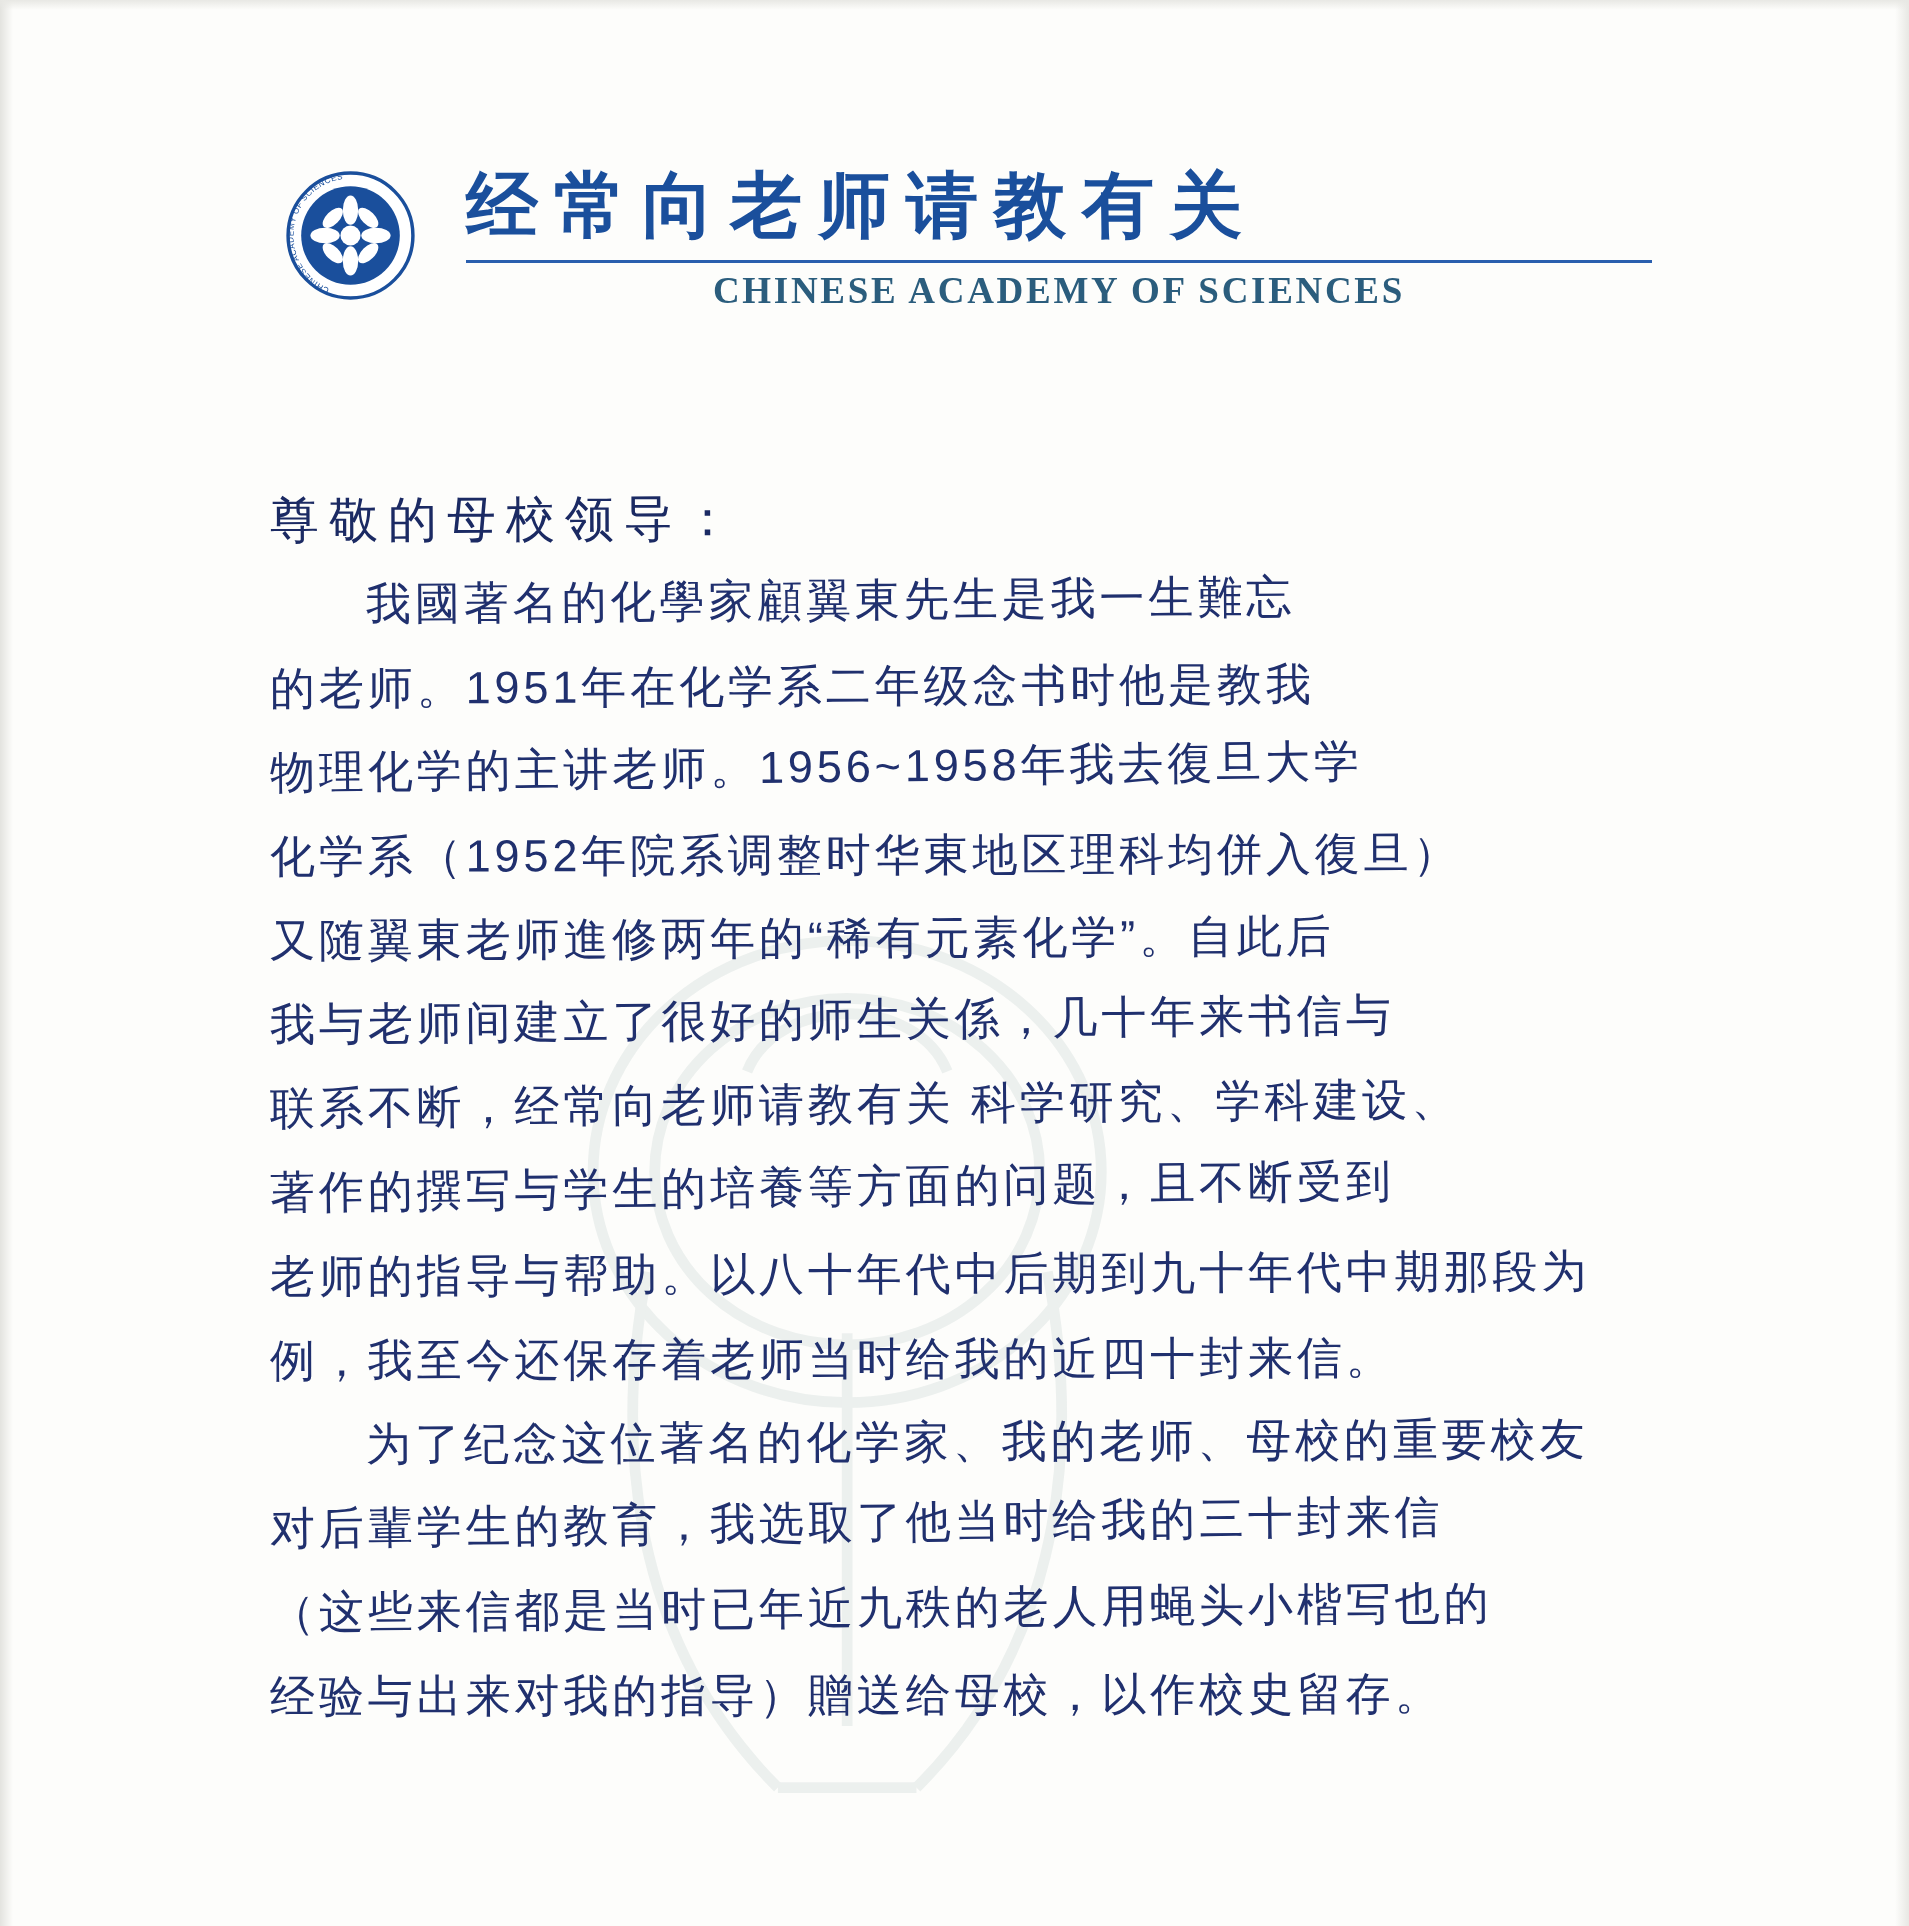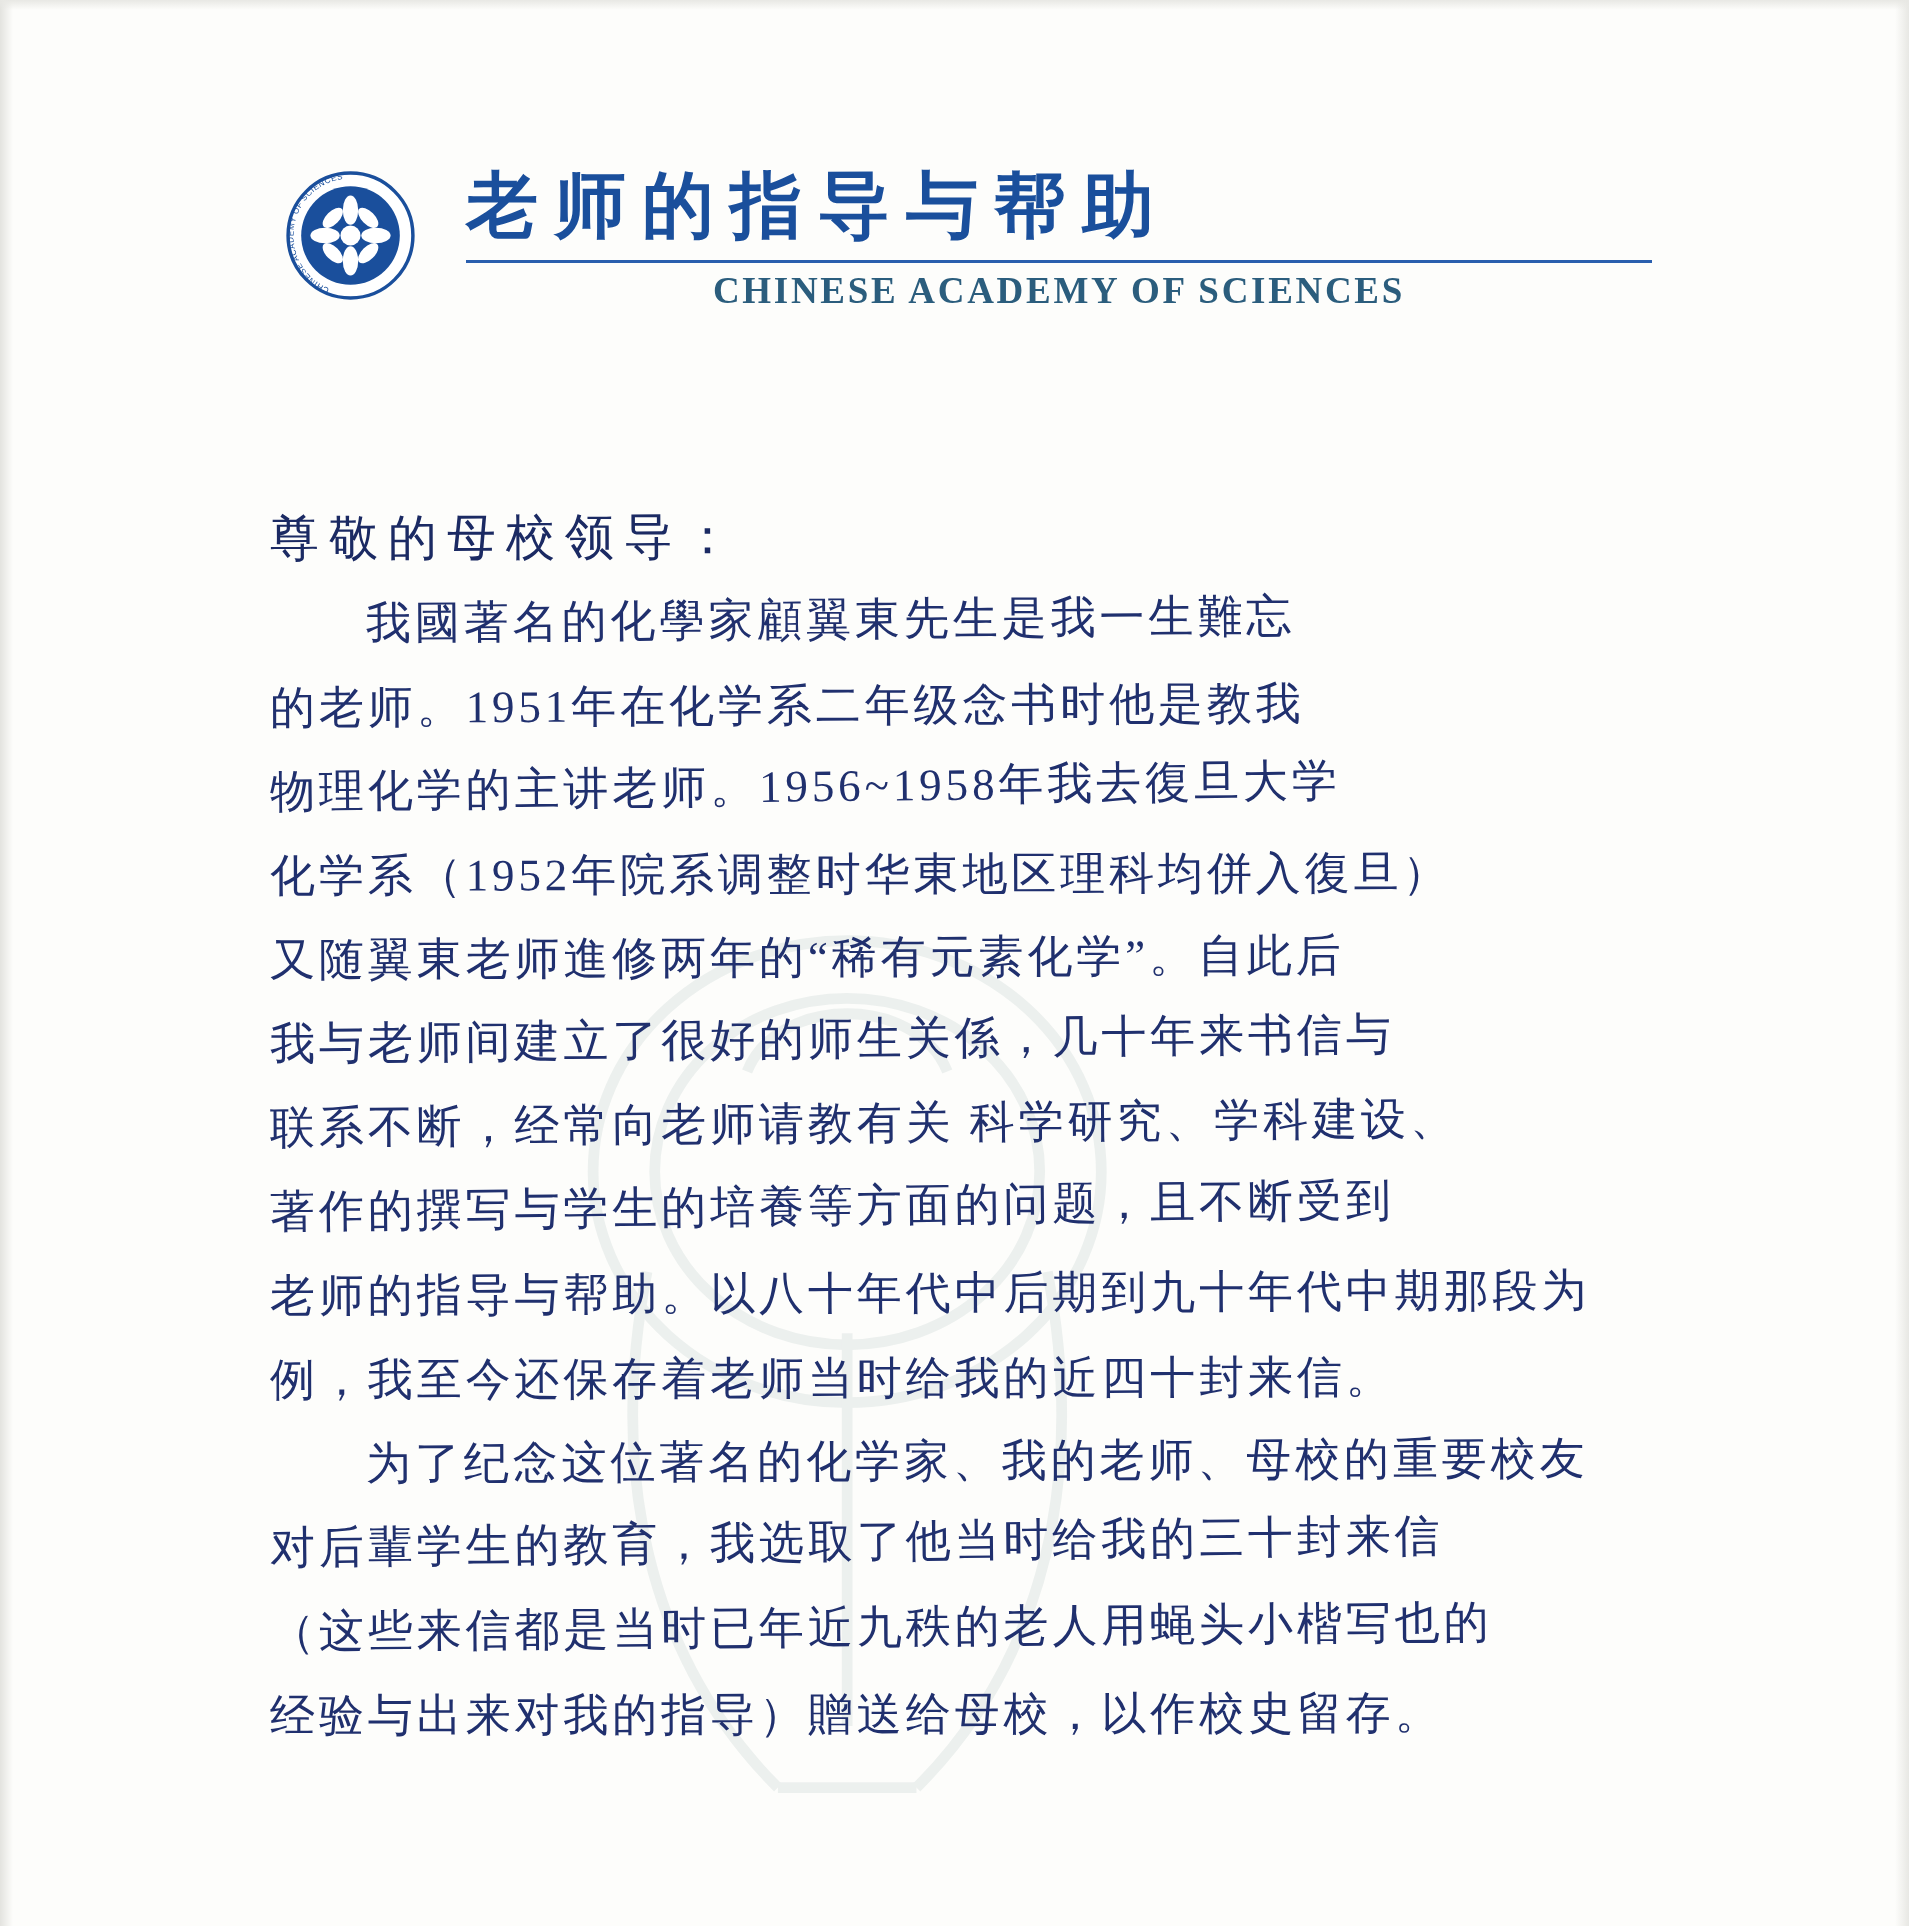--- a/index.html
+++ b/index.html
@@ -98,24 +98,24 @@
     width: 847px;
     height: 1002px;
     pointer-events: none;
     opacity: 0.55;
   }
 
   
   .body-text {
     position: absolute;
     left: 270px;
-    top: 490px;
+    top: 471px;
     width: 1425px;
     color: #1d2f6b;
-    font-family: Liberation Serif, serif;
+    font-family: Liberation Sans, sans-serif;
   }
   .hw-line {
     font-size: 45px;
     line-height: 84px;
     letter-spacing: 3.9px;
     white-space: nowrap;
     color: #20306e;
     transform-origin: left center;
   }
   .hw-line.indent { padding-left: 96px; }
@@ -169,21 +169,21 @@
         <ellipse cx="216" cy="216" rx="33" ry="17" transform="rotate(-45 216 216)"></ellipse>
         <ellipse cx="216" cy="124" rx="33" ry="17" transform="rotate(45 216 124)"></ellipse>
         <ellipse cx="124" cy="216" rx="33" ry="17" transform="rotate(45 124 216)"></ellipse>
       </g>
       <path id="ringpath" d="M170,318 a148,148 0 1,1 0.1,0" fill="none"></path>
       <text font-size="21" fill="#1a4f9c" font-family="Liberation Sans, sans-serif" letter-spacing="1.5">
         <textPath href="#ringpath" startOffset="6%">CHINESE ACADEMY OF SCIENCES</textPath>
       </text>
     </svg>
 
-    <div class="head-title">老师的指导与帮助</div>
+    <div class="head-title">经常向老师请教有关</div>
     <div class="head-rule"></div>
     <div class="head-sub">CHINESE ACADEMY OF  SCIENCES</div>
   </div>
 
   <div class="body-text">
     <div class="hw-salutation sk2">尊敬的母校领导：</div>
 
     <div class="hw-line indent sk1">我國著名的化學家顧翼東先生是我一生難忘</div>
     <div class="hw-line sk2">的老师。1951年在化学系二年级念书时他是教我</div>
     <div class="hw-line sk3">物理化学的主讲老师。1956~1958年我去復旦大学</div>

